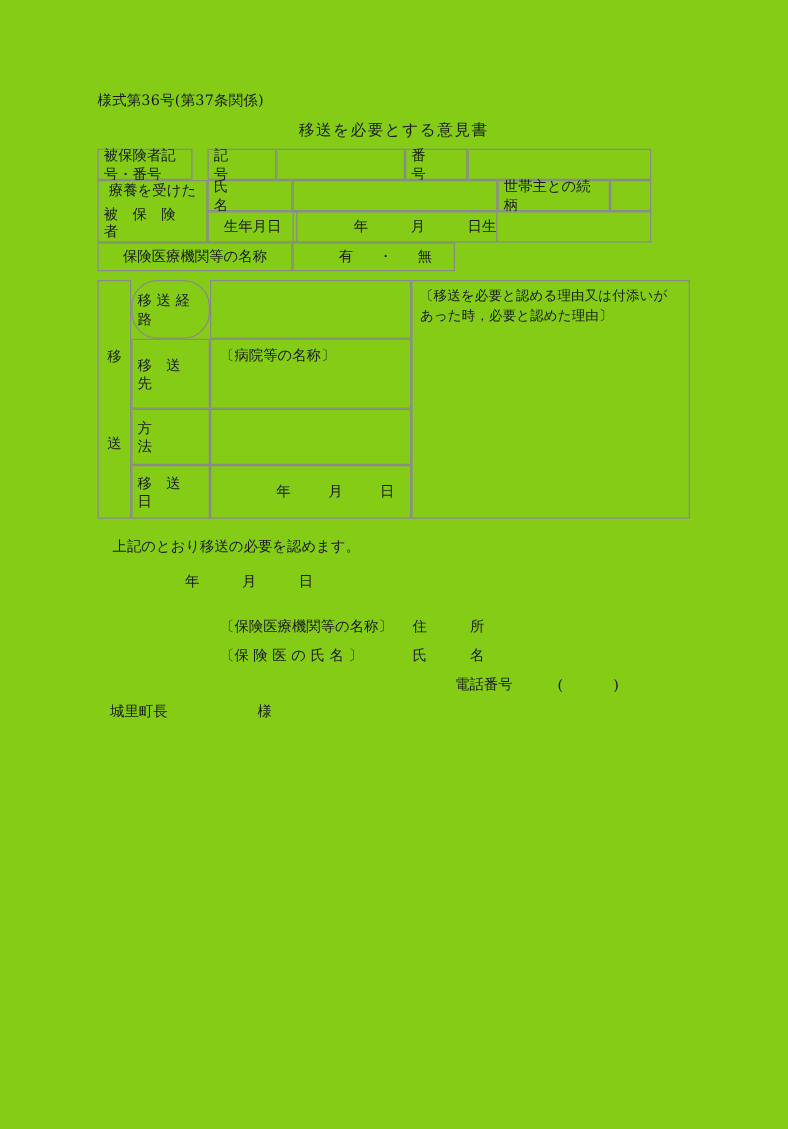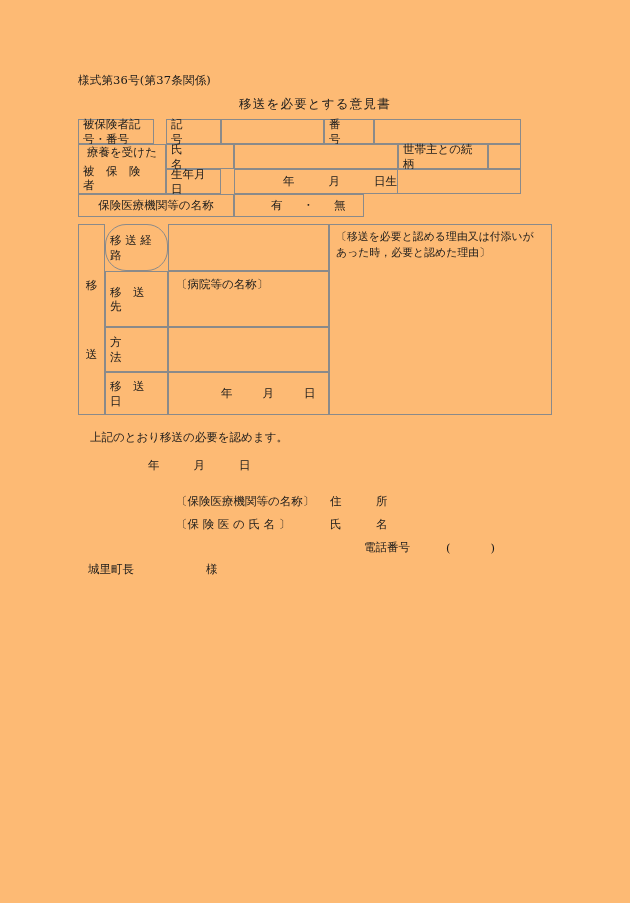--- a/index.html
+++ b/index.html
@@ -12,21 +12,21 @@
     height: 903px;
     position: relative;
     font-family: "DejaVu Serif", "Liberation Serif", serif;
     color: #1a1a1a;
     overflow: hidden;
   }
 
   .page {
     position: absolute;
     inset: 0;
-    background: #fdba74;
+    background: #84cc16;
   }
 
   
   .form-code {
     position: absolute;
     left: 78px;
     top: 73px;
     font-size: 11.5px;
     letter-spacing: 0.2px;
     white-space: nowrap;
@@ -195,21 +195,21 @@
   <div class="cell" style="left:234px; top:144px; width:164px; height:25px;">
     <span class="lbl-left"></span>
   </div>
   <div class="cell" style="left:398px; top:144px; width:90px; height:25px;">
     <span class="lbl-center">世帯主との続柄</span>
   </div>
   <div class="cell" style="left:488px; top:144px; width:33px; height:25px;">
     <span class="lbl-left"></span>
   </div>
 
-  <div class="cell" style="left:166px; top:169px; width:55px; height:25px;">
+  <div class="cell" style="left:166px; top:169px; width:72px; height:25px;">
     <span class="lbl-center">生年月日</span>
   </div>
   <div class="cell" style="left:234px; top:169px; width:164px; height:25px;">
     <span class="date-blank">
       <span>年</span>
       <span>月</span>
       <span>日生</span>
     </span>
   </div>
 

